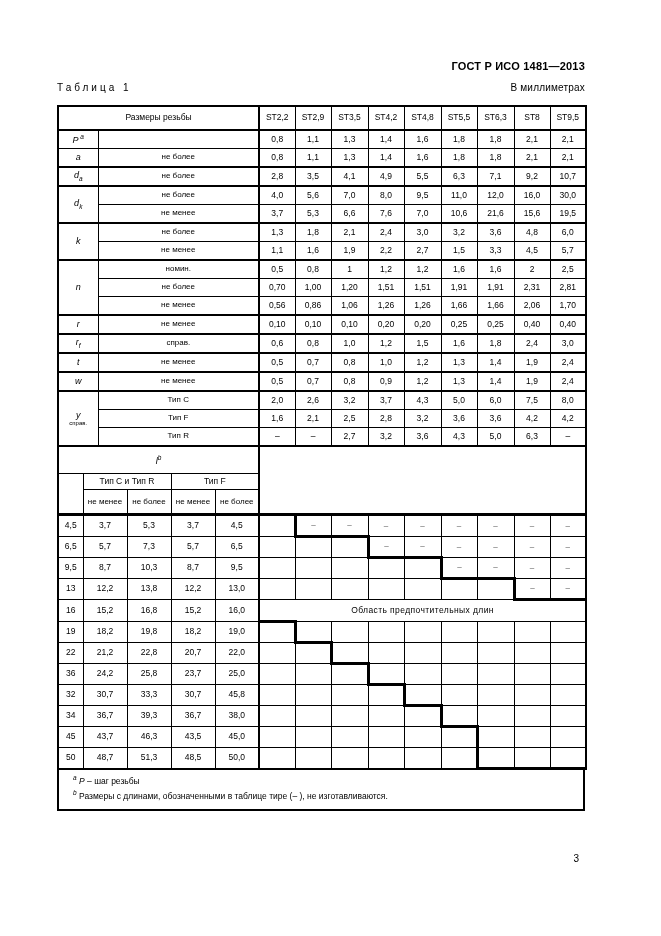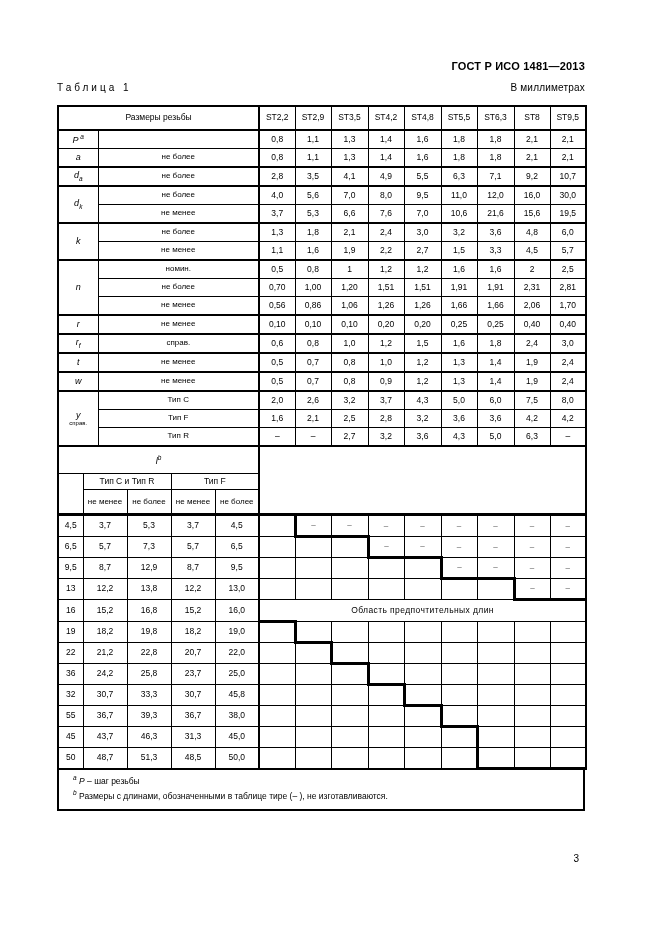--- a/index.html
+++ b/index.html
@@ -379,21 +379,21 @@
             <td class="gc dash bl3 bb3">–</td>
             <td class="gc dash bb3">–</td>
             <td class="gc dash">–</td>
             <td class="gc dash">–</td>
             <td class="gc dash">–</td>
             <td class="gc dash">–</td>
           </tr>
           <tr class="gr">
             <td class="nom">9,5</td>
             <td class="lval">8,7</td>
-            <td class="lval">12,9</td>
+            <td class="lval">10,3</td>
             <td class="lval">8,7</td>
             <td class="lval br2">9,5</td>
             <td class="gc"></td>
             <td class="gc"></td>
             <td class="gc"></td>
             <td class="gc"></td>
             <td class="gc"></td>
             <td class="gc dash bl3 bb3">–</td>
             <td class="gc dash bb3">–</td>
             <td class="gc dash">–</td>
@@ -481,40 +481,40 @@
             <td class="gc"></td>
             <td class="gc"></td>
             <td class="gc br3"></td>
             <td class="gc bb3"></td>
             <td class="gc"></td>
             <td class="gc"></td>
             <td class="gc"></td>
             <td class="gc"></td>
           </tr>
           <tr class="gr">
-            <td class="nom">55</td>
+            <td class="nom">34</td>
             <td class="lval">36,7</td>
             <td class="lval">39,3</td>
             <td class="lval">36,7</td>
             <td class="lval br2">38,0</td>
             <td class="gc"></td>
             <td class="gc"></td>
             <td class="gc"></td>
             <td class="gc"></td>
             <td class="gc br3"></td>
             <td class="gc bb3"></td>
             <td class="gc"></td>
             <td class="gc"></td>
             <td class="gc"></td>
           </tr>
           <tr class="gr">
             <td class="nom">45</td>
             <td class="lval">43,7</td>
             <td class="lval">46,3</td>
-            <td class="lval">31,3</td>
+            <td class="lval">43,5</td>
             <td class="lval br2">45,0</td>
             <td class="gc"></td>
             <td class="gc"></td>
             <td class="gc"></td>
             <td class="gc"></td>
             <td class="gc"></td>
             <td class="gc br3"></td>
             <td class="gc"></td>
             <td class="gc"></td>
             <td class="gc"></td>

